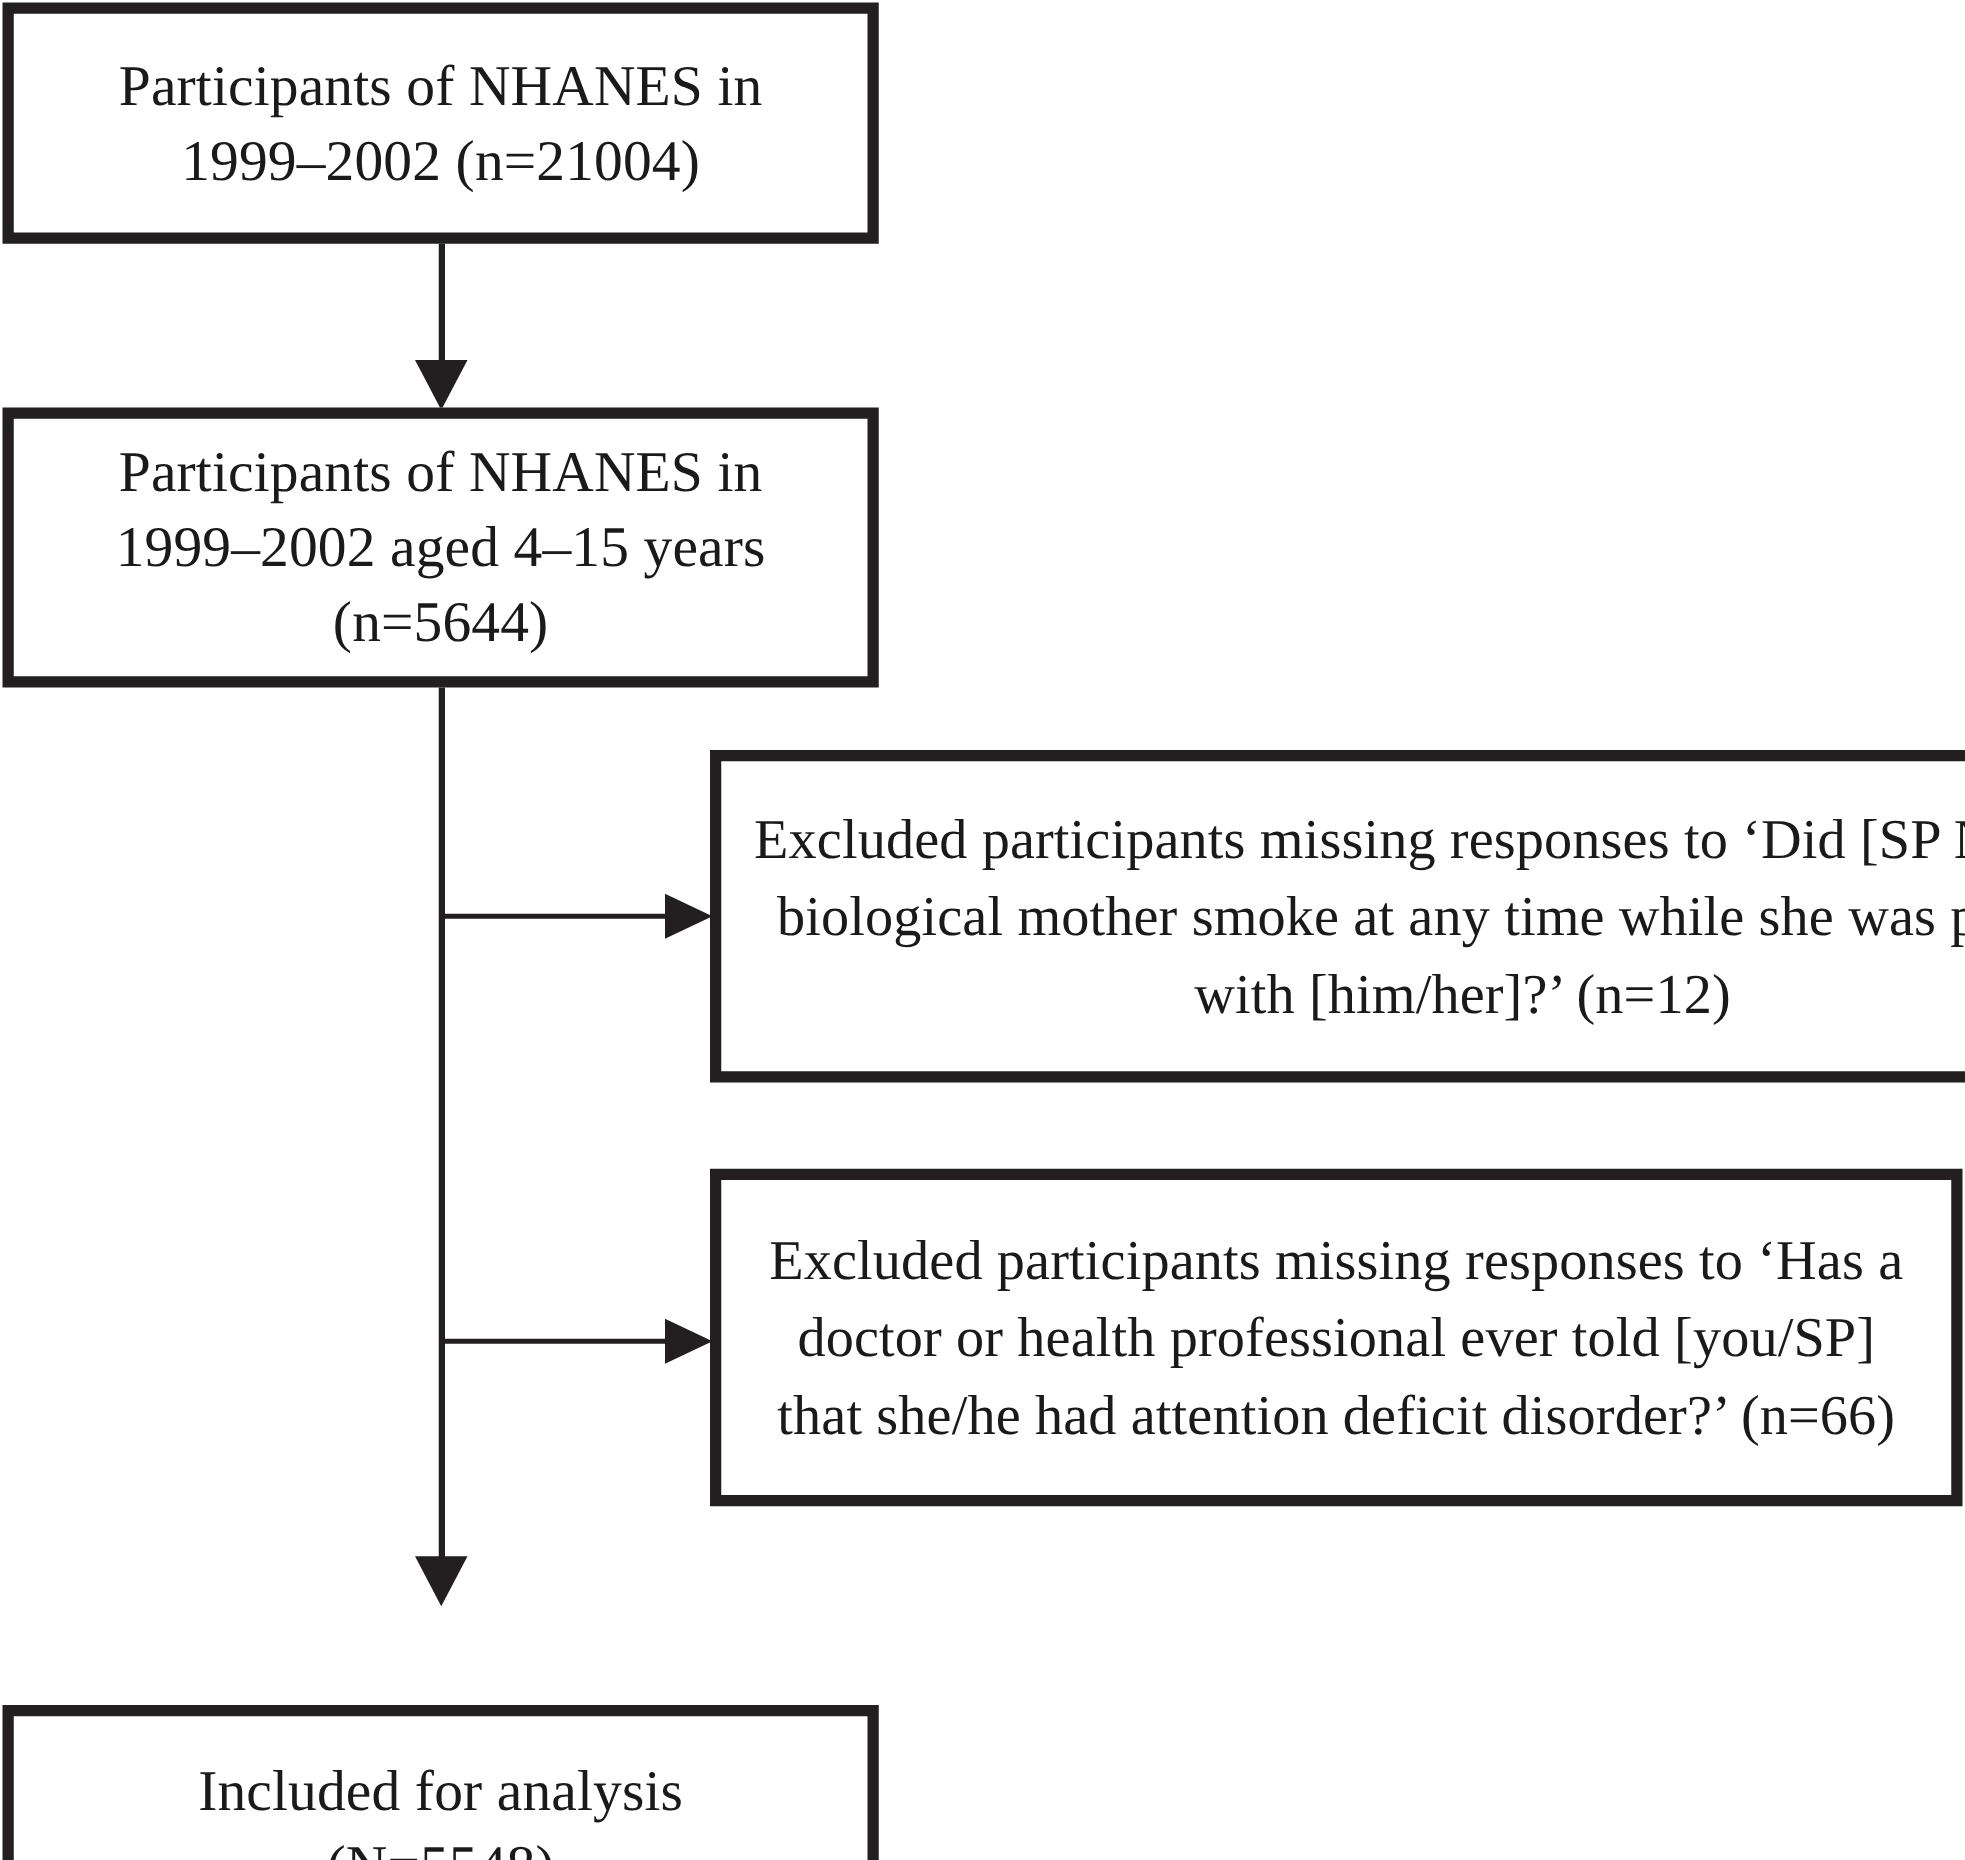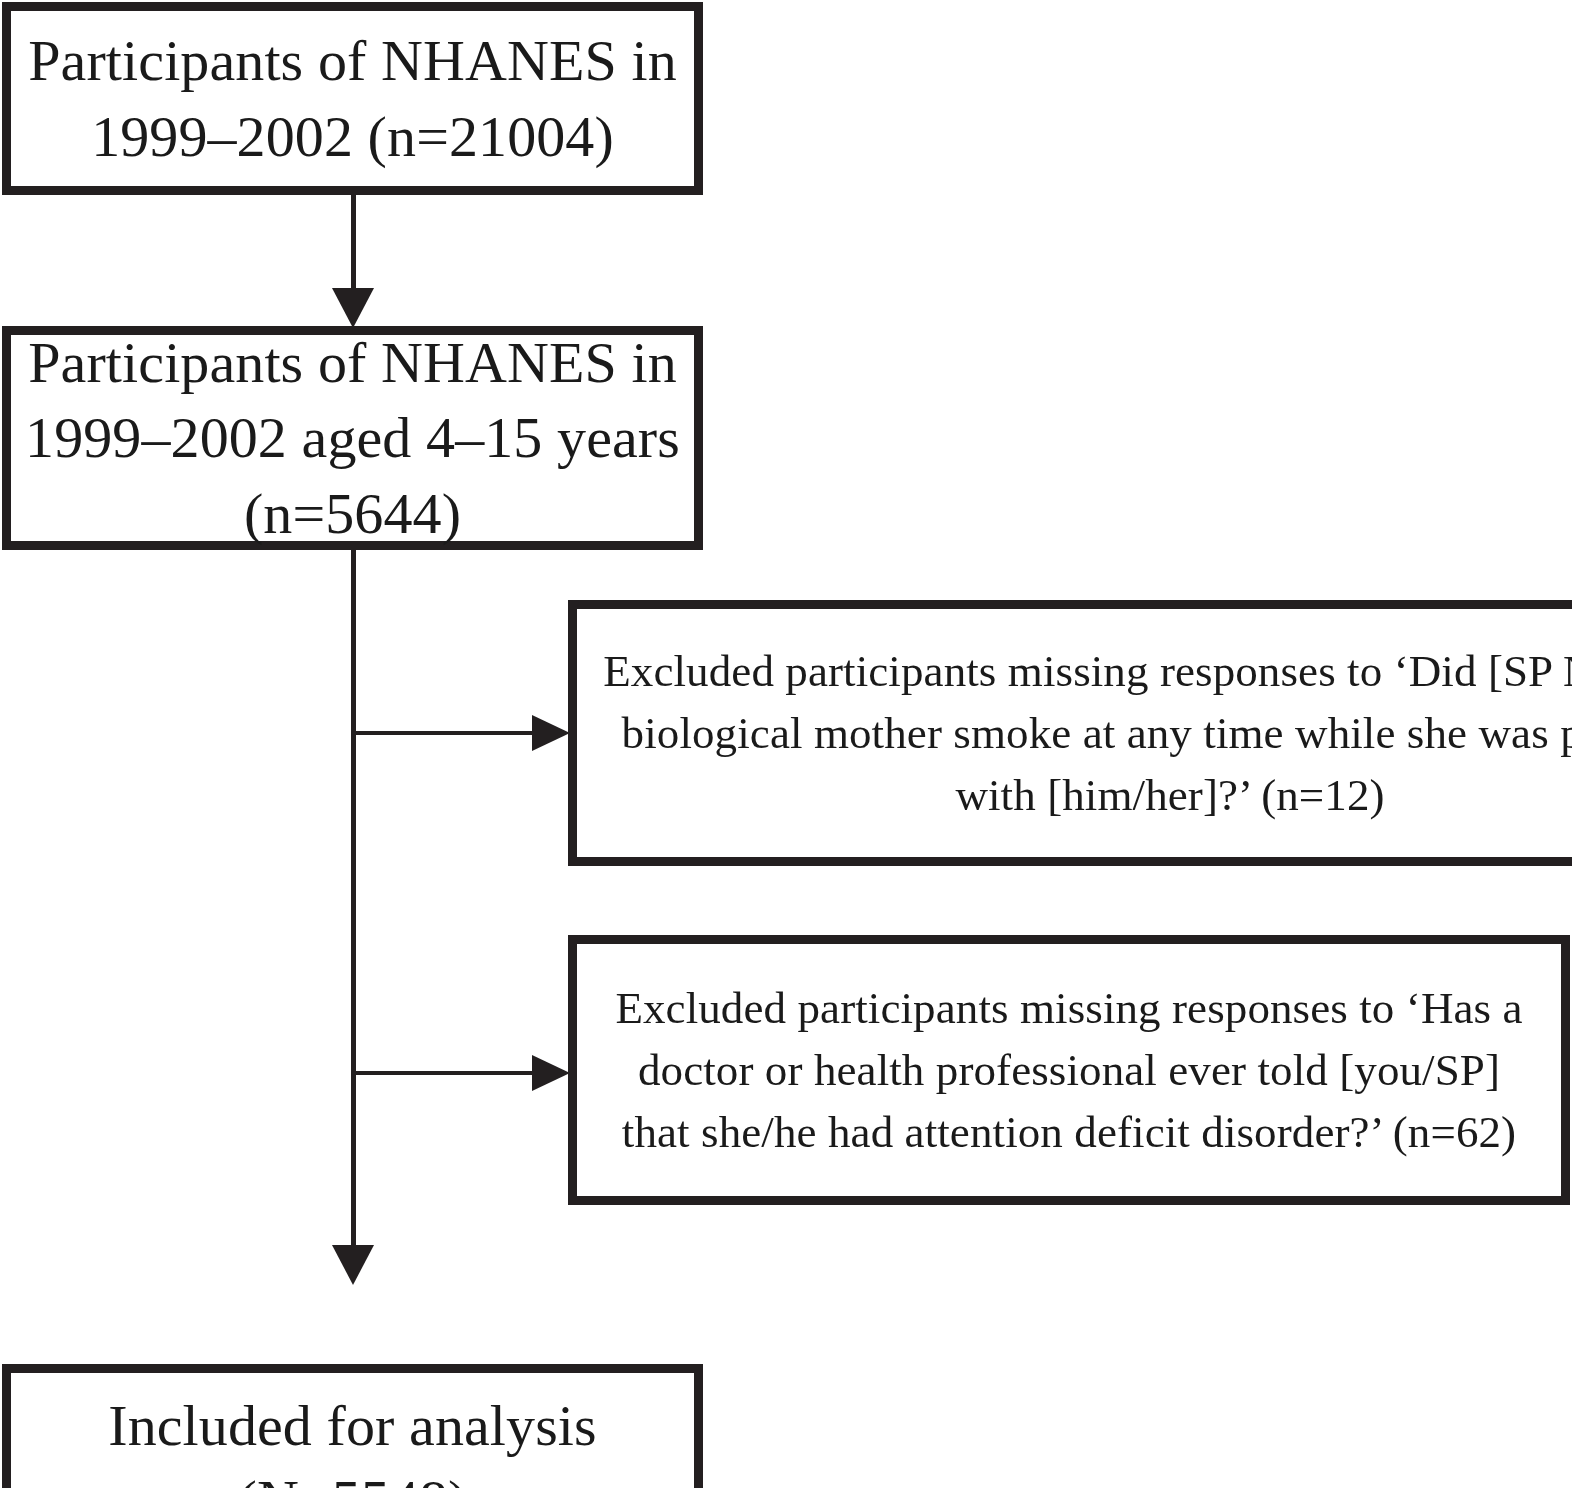--- a/index.html
+++ b/index.html
@@ -26,21 +26,21 @@
     border: 9px solid #231f20;
     display: flex;
     align-items: center;
     justify-content: center;
     text-align: center;
   }
   .flow-box .box-text {
     display: block;
     width: 100%;
     padding: 0 14px;
-    font-size: 58px;
+    font-size: 46px;
     line-height: 1.30;
     letter-spacing: 0.1px;
     white-space: pre-line;
     color: #1a1a1a;
   }
 
   
   #box-total      { left: 2px;   top: 2px;    width: 701px;  height: 193px; }
   #box-eligible   { left: 2px;   top: 326px;  width: 701px;  height: 224px; }
   #box-included   { left: 2px;   top: 1364px; width: 701px;  height: 198px; }
@@ -118,21 +118,21 @@
   <div class="arrow-right" id="arrowhead-b1"></div>
 
   <div class="flow-box" id="box-excl-smoking">
     <span class="box-text">Excluded participants missing responses to ‘Did [SP NAME's] biological mother smoke at any time while she was pregnant with [him/her]?’ (n=12)</span>
   </div>
 
   <div class="conn-hline" id="branch-2"></div>
   <div class="arrow-right" id="arrowhead-b2"></div>
 
   <div class="flow-box" id="box-excl-add">
-    <span class="box-text">Excluded participants missing responses to ‘Has a doctor or health professional ever told [you/SP] that she/he had attention deficit disorder?’ (n=62)</span>
+    <span class="box-text">Excluded participants missing responses to ‘Has a doctor or health professional ever told [you/SP] that she/he had attention deficit disorder?’ (n=66)</span>
   </div>
 
   <div class="flow-box" id="box-included">
     <span class="box-text">Included for analysis
 (N=5548)</span>
   </div>
 
 </div>
 
 </body></html>

